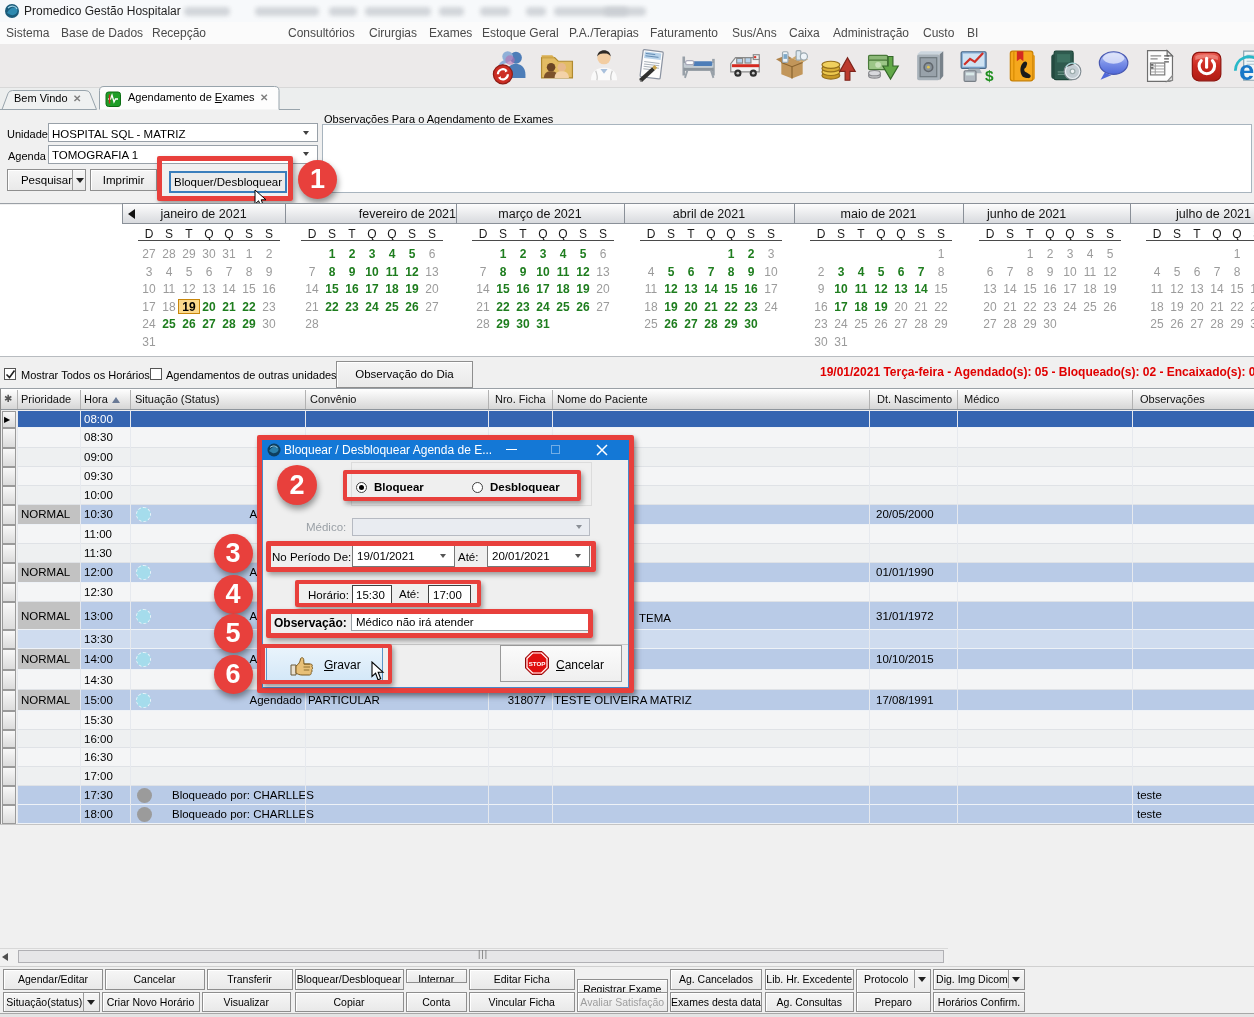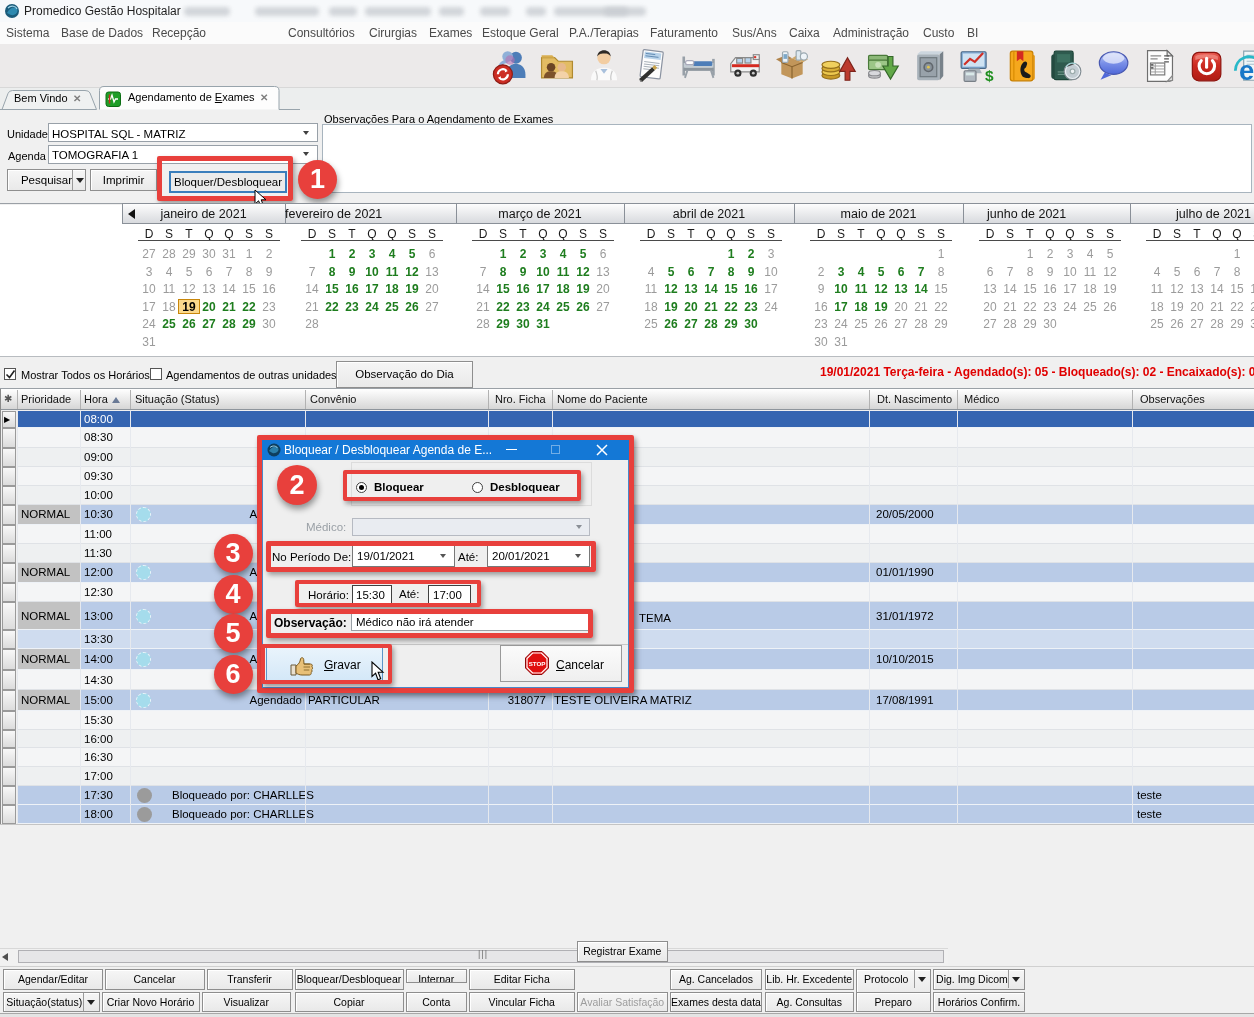--- a/index.html
+++ b/index.html
@@ -256,21 +256,21 @@
 <div class="ab" style="left:0;top:203px;width:1254px;height:1px;background:#9aa0a6;"></div>
 <div class="ab" style="left:0;top:356px;width:1254px;height:1px;background:#b8bcc0;"></div>
 <div class="ab" style="left:122px;top:203px;width:1132px;height:21px;background:linear-gradient(#fdfdfd,#d8dade);border:1px solid #8a9098;border-right:none;box-sizing:border-box;"></div>
 <div class="ab" style="left:285px;top:203px;width:1px;height:21px;background:#8a9098;"></div>
 <div class="ab" style="left:456px;top:203px;width:1px;height:21px;background:#8a9098;"></div>
 <div class="ab" style="left:624px;top:203px;width:1px;height:21px;background:#8a9098;"></div>
 <div class="ab" style="left:794px;top:203px;width:1px;height:21px;background:#8a9098;"></div>
 <div class="ab" style="left:963px;top:203px;width:1px;height:21px;background:#8a9098;"></div>
 <div class="ab" style="left:1130px;top:203px;width:1px;height:21px;background:#8a9098;"></div>
 <div class="txt" style="left:122px;top:207px;width:163px;text-align:center;font-size:12.5px;color:#141414;">janeiro de 2021</div>
-<div class="txt" style="left:285px;top:207px;width:171px;text-align:left;font-size:12.5px;color:#141414;">fevereiro de 2021</div>
+<div class="txt" style="left:285px;top:207px;width:171px;text-align:right;font-size:12.5px;color:#141414;">fevereiro de 2021</div>
 <div class="txt" style="left:456px;top:207px;width:168px;text-align:center;font-size:12.5px;color:#141414;">março de 2021</div>
 <div class="txt" style="left:624px;top:207px;width:170px;text-align:center;font-size:12.5px;color:#141414;">abril de 2021</div>
 <div class="txt" style="left:794px;top:207px;width:169px;text-align:center;font-size:12.5px;color:#141414;">maio de 2021</div>
 <div class="txt" style="left:987px;top:207px;width:167px;text-align:left;font-size:12.5px;color:#141414;">junho de 2021</div>
 <div class="txt" style="left:1130px;top:207px;width:167px;text-align:center;font-size:12.5px;color:#141414;">julho de 2021</div>
 <div class="ab" style="left:128px;top:209px;width:0;height:0;border-top:5px solid transparent;border-bottom:5px solid transparent;border-right:7px solid #111;"></div>
 <div class="txt" style="left:139px;top:227px;width:20px;text-align:center;font-size:12px;color:#1a1a1a;">D</div>
 <div class="txt" style="left:159px;top:227px;width:20px;text-align:center;font-size:12px;color:#1a1a1a;">S</div>
 <div class="txt" style="left:179px;top:227px;width:20px;text-align:center;font-size:12px;color:#1a1a1a;">T</div>
 <div class="txt" style="left:199px;top:227px;width:20px;text-align:center;font-size:12px;color:#1a1a1a;">Q</div>
@@ -688,21 +688,21 @@
 <div class="ab" style="left:2px;top:950px;width:0;height:0;border-top:4.5px solid transparent;border-bottom:4.5px solid transparent;border-right:6px solid #505050;margin-top:3px;"></div>
 <div class="ab" style="left:18px;top:950px;width:926px;height:13px;background:#e6e6e8;border:1px solid #b0b0b4;box-sizing:border-box;"></div>
 <div class="txt" style="left:478px;top:949px;font-size:9px;color:#707070;letter-spacing:1px;">|||</div>
 <div class="ab" style="left:0;top:966px;width:1254px;height:1px;background:#d0d0d0;"></div>
 <div class="btn3d" style="left:3px;top:969px;width:100px;height:20.5px;font-size:10.5px;line-height:19px;color:#000;">Agendar/Editar</div>
 <div class="btn3d" style="left:104.5px;top:969px;width:100px;height:20.5px;font-size:10.5px;line-height:19px;color:#000;">Cancelar</div>
 <div class="btn3d" style="left:206.5px;top:969px;width:86px;height:20.5px;font-size:10.5px;line-height:19px;color:#000;">Transferir</div>
 <div class="btn3d" style="left:294.5px;top:969px;width:109px;height:20.5px;font-size:10.5px;line-height:19px;color:#000;">Bloquear/Desbloquear</div>
 <div class="btn3d" style="left:405.5px;top:969px;width:61.5px;height:14px;font-size:10.5px;line-height:19px;color:#000;">Internar</div>
 <div class="btn3d" style="left:469px;top:969px;width:105.5px;height:20.5px;font-size:10.5px;line-height:19px;color:#000;">Editar Ficha</div>
-<div class="btn3d" style="left:576.5px;top:941px;width:91.5px;height:20.5px;font-size:10.5px;line-height:19px;color:#000;">Registrar Exame</div>
+<div class="btn3d" style="left:576.5px;top:979px;width:91.5px;height:20.5px;font-size:10.5px;line-height:19px;color:#000;">Registrar Exame</div>
 <div class="btn3d" style="left:670px;top:969px;width:92px;height:20.5px;font-size:10.5px;line-height:19px;color:#000;">Ag. Cancelados</div>
 <div class="btn3d" style="left:764.5px;top:969px;width:89.5px;height:20.5px;font-size:10.5px;line-height:19px;color:#000;">Lib. Hr. Excedente</div>
 <div class="btn3d" style="left:856px;top:969px;width:74.5px;height:27px;font-size:10.5px;line-height:19px;color:#000;padding-right:14px;">Protocolo</div>
 <div class="ab" style="left:913.5px;top:970px;width:1px;height:18px;background:#9a9a9a;"></div>
 <div class="ab" style="left:917.5px;top:977px;width:0;height:0;border-left:4px solid transparent;border-right:4px solid transparent;border-top:5px solid #222;"></div>
 <div class="btn3d" style="left:933px;top:969px;width:92px;height:20.5px;font-size:10.5px;line-height:19px;color:#000;padding-right:14px;">Dig. Img Dicom</div>
 <div class="ab" style="left:1008px;top:970px;width:1px;height:18px;background:#9a9a9a;"></div>
 <div class="ab" style="left:1012px;top:977px;width:0;height:0;border-left:4px solid transparent;border-right:4px solid transparent;border-top:5px solid #222;"></div>
 <div class="btn3d" style="left:3px;top:991.5px;width:96.5px;height:20.5px;font-size:10.5px;line-height:19px;color:#000;padding-right:14px;">Situação(status)</div>
 <div class="ab" style="left:82.5px;top:992.5px;width:1px;height:18px;background:#9a9a9a;"></div>

